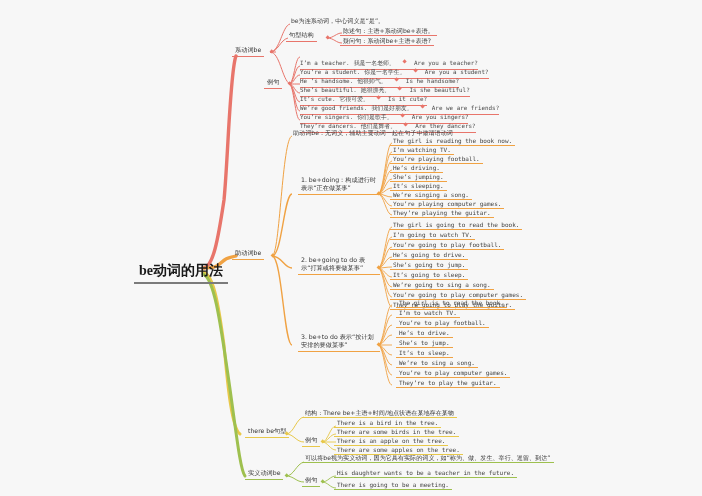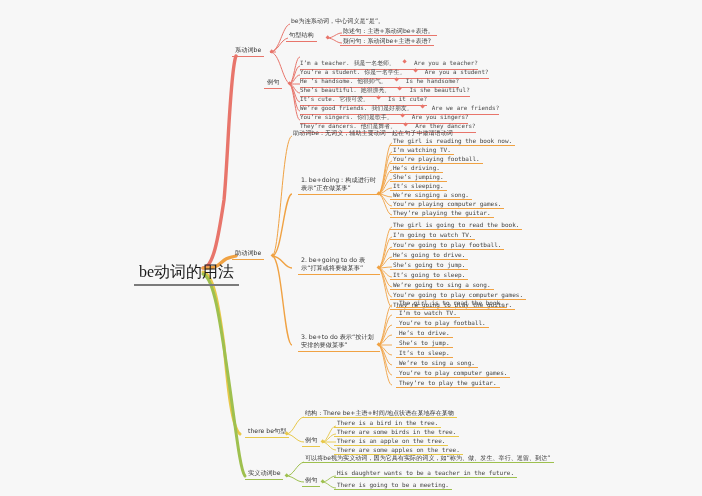--- a/index.html
+++ b/index.html
@@ -16,22 +16,22 @@
   .node{
     position:absolute;
     white-space:nowrap;
     line-height:1.05;
     box-sizing:border-box;
   }
 
   
   .root{
     left:134px; top:262px;
-    font-size:16px;
-    font-weight:normal;
+    font-size:14px;
+    font-weight:bold;
     color:#1a1a1a;
     padding:2px 5px 3px 5px;
     border-bottom:2px solid #7b7b7b;
     letter-spacing:0px;
   }
 
   
   .t{
     font-size:6.6px;
     color:#3a3a3a;

